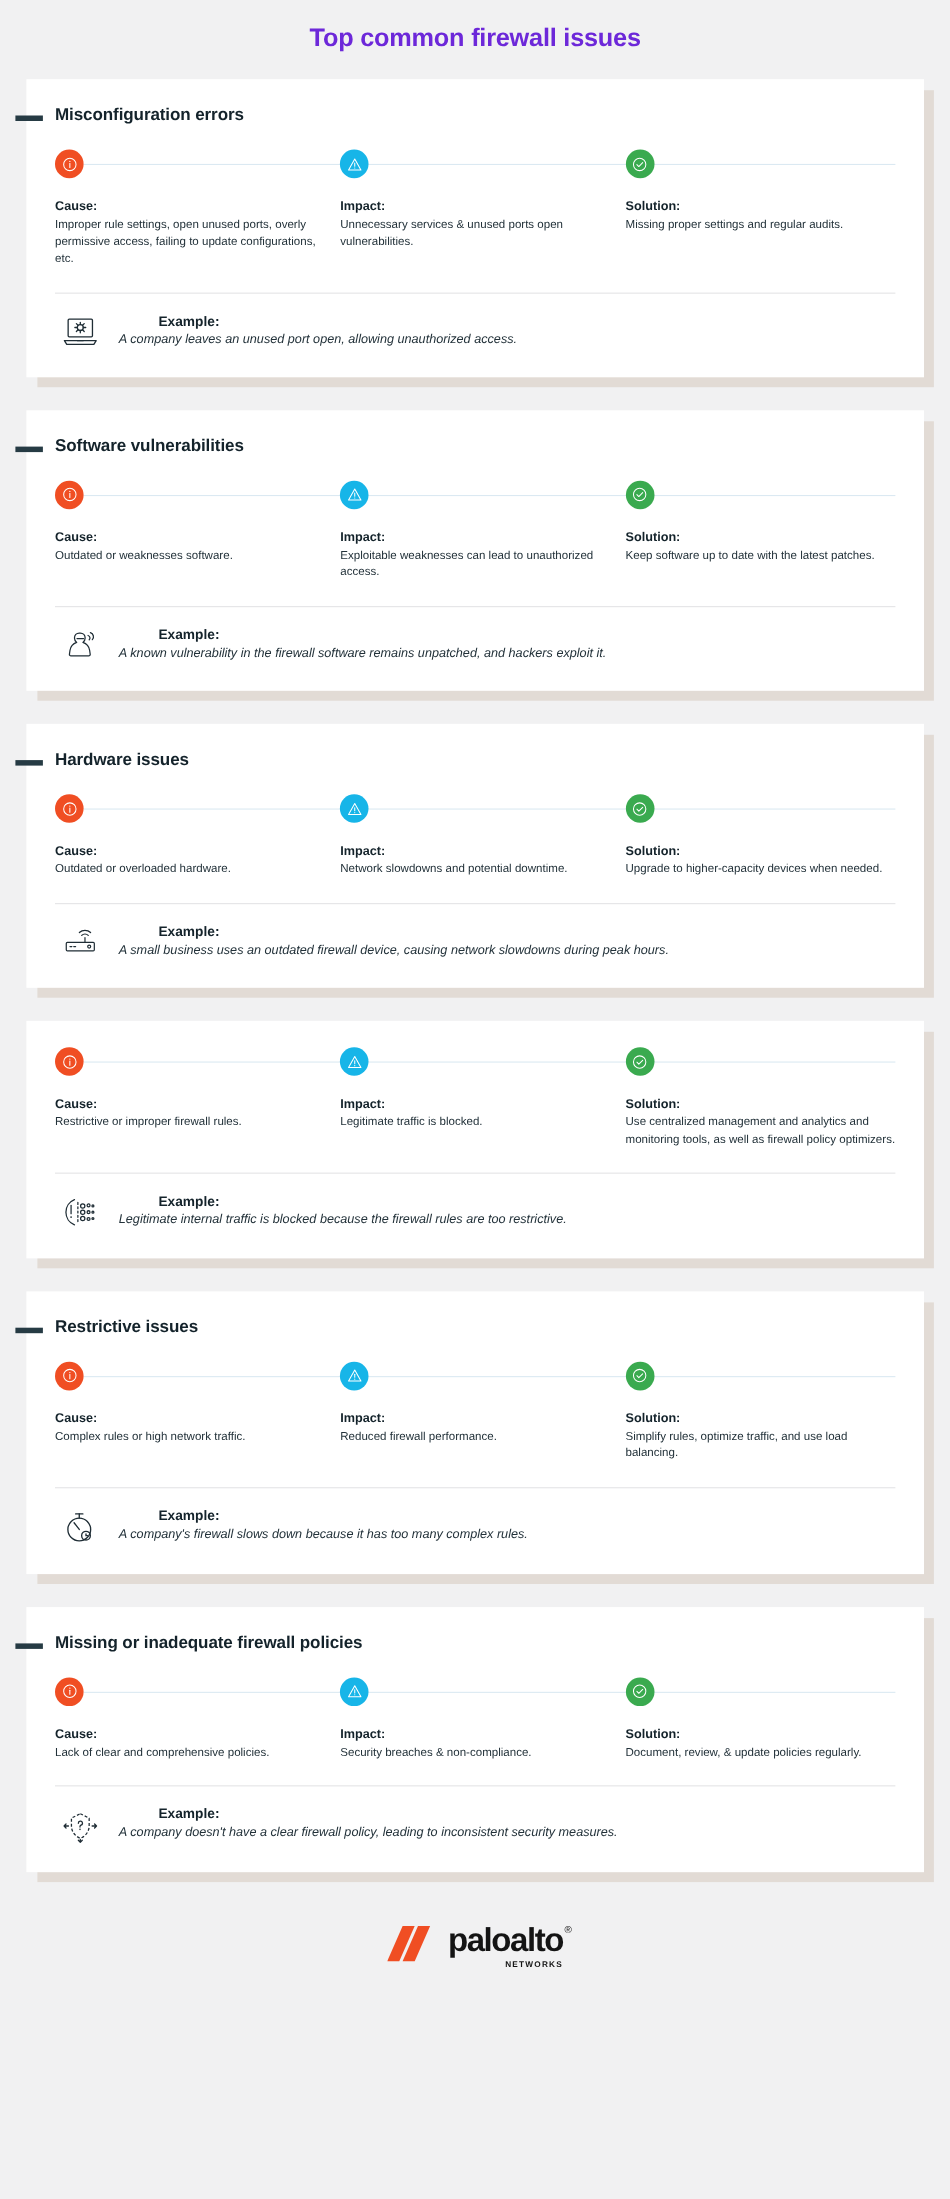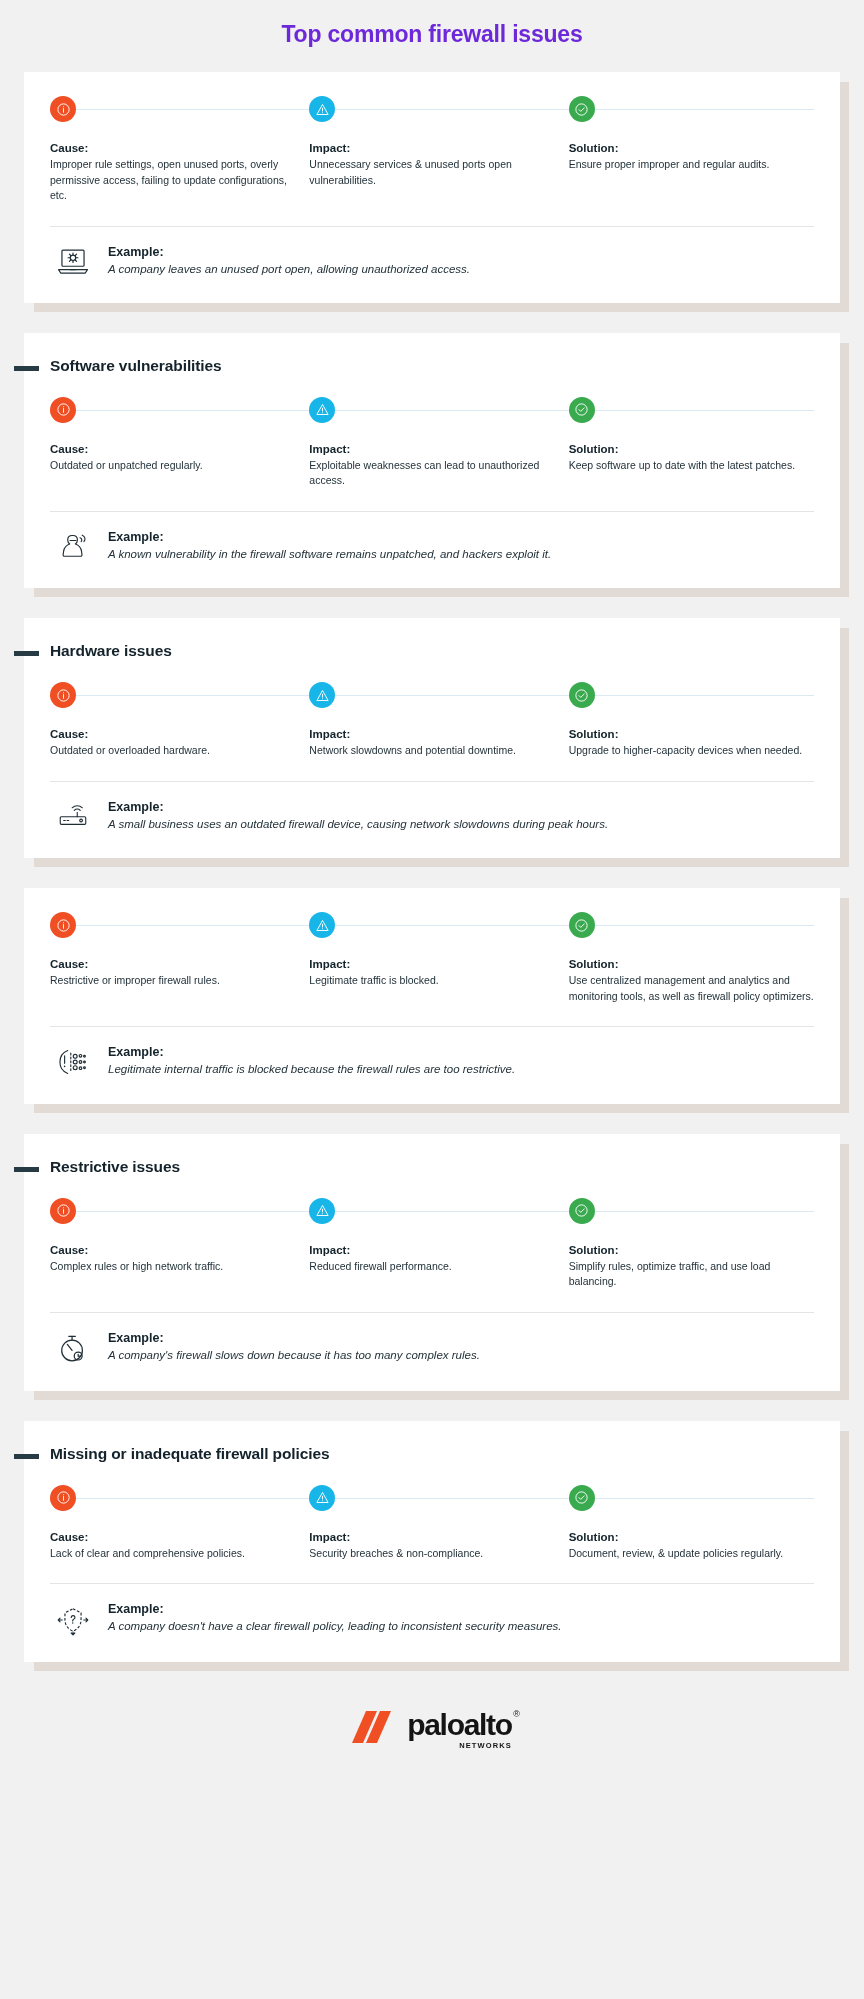--- a/index.html
+++ b/index.html
@@ -140,20 +140,21 @@
     justify-content: center;
     padding-top: 2px;
     margin-right: 12px;
   }
   .example-body { flex: 1 1 auto; padding-top: 0; }
   .example-label {
     font-size: 12.5px;
     font-weight: 700;
     color: #14232b;
     margin-bottom: 2px;
+    margin-left: 36px;
   }
   .example-text {
     font-size: 11.5px;
     font-style: italic;
     line-height: 1.42;
     color: #23323a;
   }
 
   
   .footer {
@@ -196,20 +197,24 @@
 <body>
 
 <div>
 
   <h1 class="page-title">Top common firewall issues</h1>
 
   <div class="cards">
 
     <div class="card-wrap">
       <div class="card">
+        <div class="card-head">
+          <span class="head-dash"></span>
+          <div class="card-title">Misconfiguration errors</div>
+        </div>
         <div class="steps">
           <div class="connector"></div>
           <div class="step">
             <div class="badge cause">
               <svg width="15" height="15" viewBox="0 0 24 24" fill="none" stroke="#ffffff" stroke-width="1.5">
                   <circle cx="12" cy="12" r="9"></circle>
                   <path d="M12 10.5v6" stroke-linecap="round"></path>
                   <circle cx="12" cy="7.6" r="0.9" fill="#ffffff" stroke="none"></circle>
                 </svg>
             </div>
@@ -228,21 +233,21 @@
             <div class="step-text">Unnecessary services &amp; unused ports open vulnerabilities.</div>
           </div>
           <div class="step">
             <div class="badge solution">
               <svg width="15" height="15" viewBox="0 0 24 24" fill="none" stroke="#ffffff" stroke-width="1.5">
                   <circle cx="12" cy="12" r="9"></circle>
                   <path d="m8 12.2 2.8 2.8L16.4 9.4" stroke-linecap="round" stroke-linejoin="round"></path>
                 </svg>
             </div>
             <div class="step-label">Solution:</div>
-            <div class="step-text">Ensure proper improper and regular audits.</div>
+            <div class="step-text">Missing proper settings and regular audits.</div>
           </div>
         </div>
         <div class="divider"></div>
         <div class="example">
           <div class="example-icon">
             <svg width="34" height="30" viewBox="0 0 40 34" fill="none" stroke="#1f2d35" stroke-width="1.4">
               <rect x="7" y="3" width="26" height="19" rx="1.2"></rect>
               <path d="M3 26h34l-2.5 4H5.5Z" stroke-linejoin="round"></path>
               <path d="M16.5 26h7"></path>
               <circle cx="20" cy="12" r="3.2"></circle>
@@ -267,21 +272,21 @@
           <div class="connector"></div>
           <div class="step">
             <div class="badge cause">
               <svg width="15" height="15" viewBox="0 0 24 24" fill="none" stroke="#ffffff" stroke-width="1.5">
                   <circle cx="12" cy="12" r="9"></circle>
                   <path d="M12 10.5v6" stroke-linecap="round"></path>
                   <circle cx="12" cy="7.6" r="0.9" fill="#ffffff" stroke="none"></circle>
                 </svg>
             </div>
             <div class="step-label">Cause:</div>
-            <div class="step-text">Outdated or unpatched regularly.</div>
+            <div class="step-text">Outdated or weaknesses software.</div>
           </div>
           <div class="step">
             <div class="badge impact">
               <svg width="15" height="15" viewBox="0 0 24 24" fill="none" stroke="#ffffff" stroke-width="1.5">
                   <path d="M12 4 21 20H3Z" stroke-linejoin="round"></path>
                   <path d="M12 10v4.5" stroke-linecap="round"></path>
                   <circle cx="12" cy="17.2" r="0.8" fill="#ffffff" stroke="none"></circle>
                 </svg>
             </div>
             <div class="step-label">Impact:</div>

